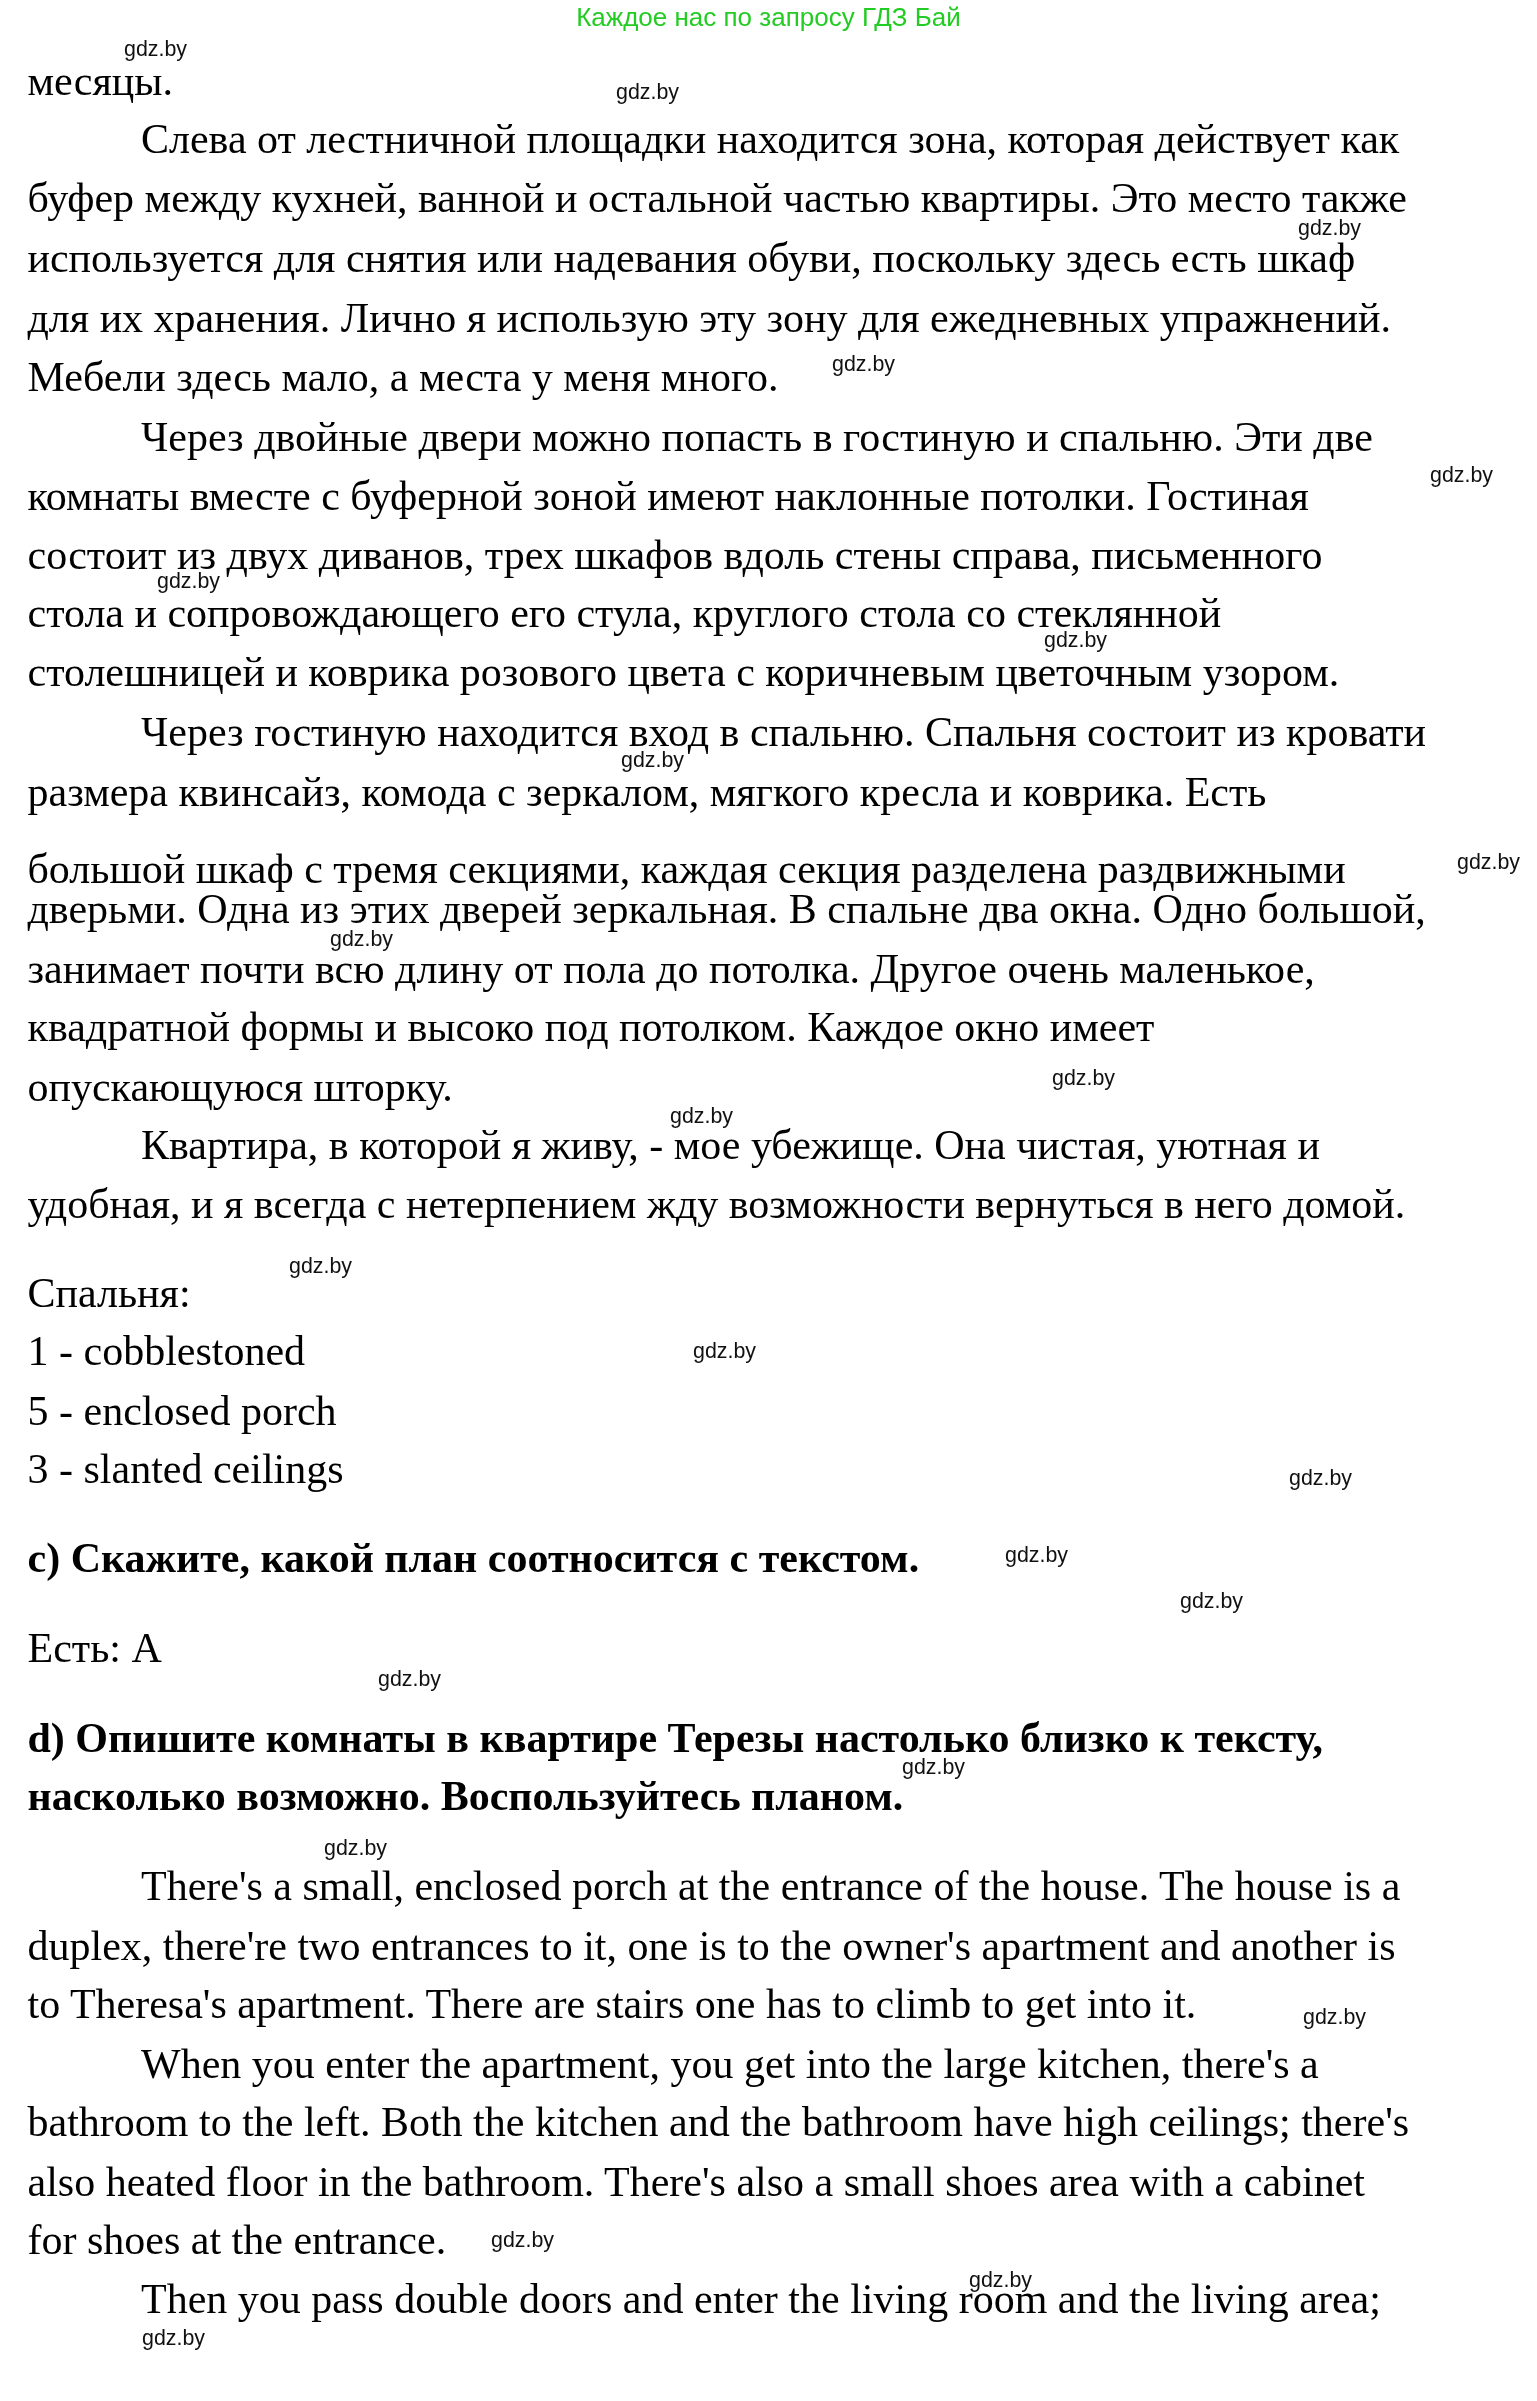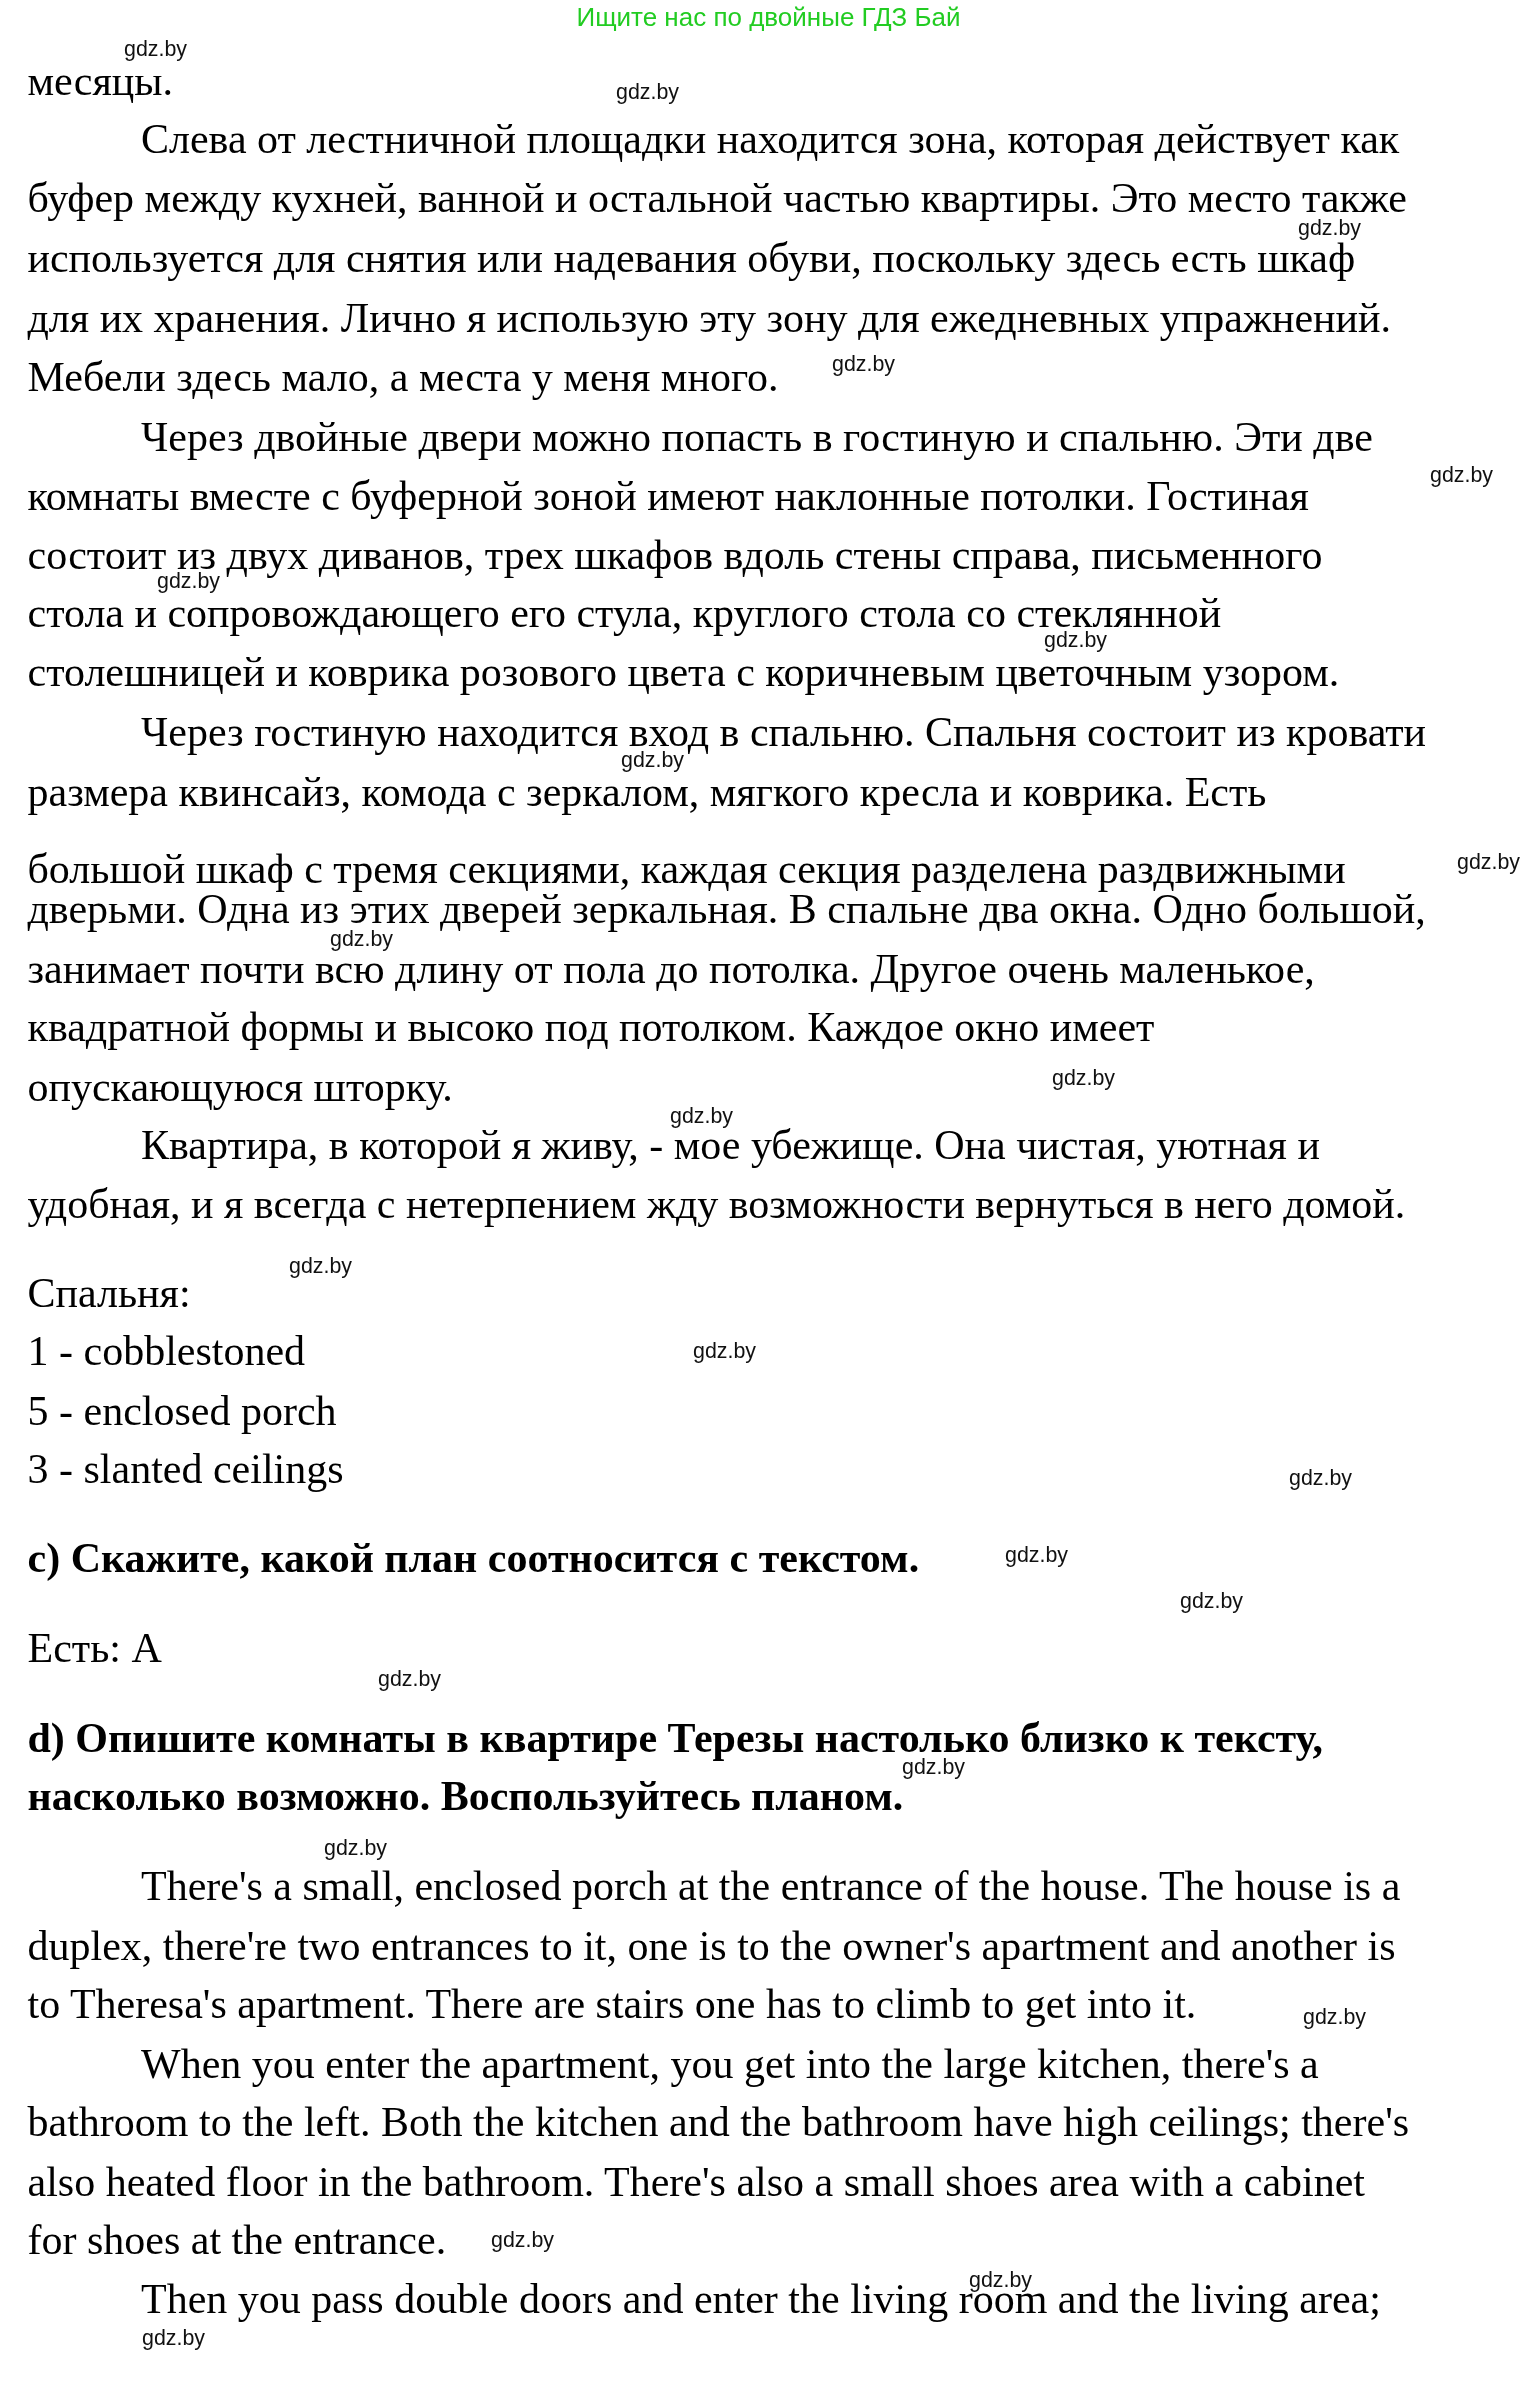--- a/index.html
+++ b/index.html
@@ -10,21 +10,21 @@
          font-family:"Liberation Sans", sans-serif; font-size:26px; color:#3d0a78; white-space:pre;margin-top:37px; }
   .ln { position:absolute; left:27.5px; font-family:"Liberation Serif", serif; font-size:42px;
         color:#000; white-space:nowrap; line-height:49px; }
   .ln.ind { left:141px; }
   .ln.b { font-weight:bold; }
   .wm { position:absolute; font-family:"Liberation Sans", sans-serif; font-size:21.4px; color:#111; white-space:nowrap; }
 </style>
 </head>
 <body>
 
-<div class="hdr">Ищите нас по двойные ГДЗ Бай</div>
+<div class="hdr">Каждое нас по запросу ГДЗ Бай</div>
 
 <div>
   <div class="ln" style="top:57px">месяцы.</div>
   <div class="ln ind" style="top:115px">Слева от лестничной площадки находится зона, которая действует как</div>
   <div class="ln" style="top:174px">буфер между кухней, ванной и остальной частью квартиры. Это место также</div>
   <div class="ln" style="top:234px">используется для снятия или надевания обуви, поскольку здесь есть шкаф</div>
   <div class="ln" style="top:294px">для их хранения. Лично я использую эту зону для ежедневных упражнений.</div>
   <div class="ln" style="top:353px">Мебели здесь мало, а места у меня много.</div>
 
   <div class="ln ind" style="top:413px">Через двойные двери можно попасть в гостиную и спальню. Эти две</div>

